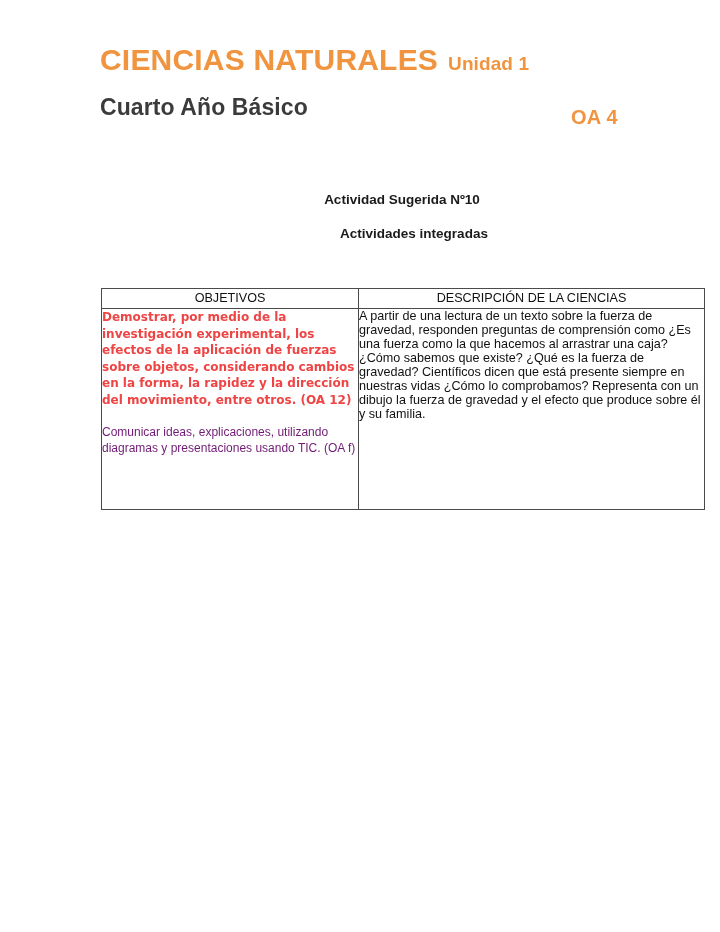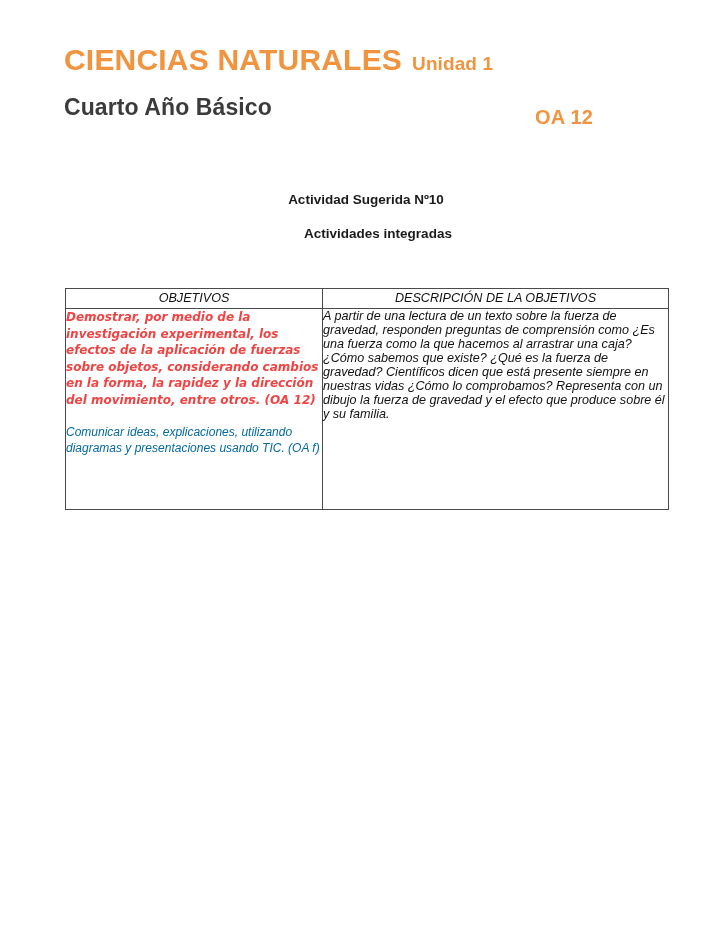--- a/index.html
+++ b/index.html
@@ -14,20 +14,21 @@
     overflow: hidden;
     font-family: "Liberation Sans", sans-serif;
     color: #000000;
     -webkit-font-smoothing: antialiased;
   }
 
   .page {
     position: absolute;
     inset: 0;
     background: #ffffff;
+    margin-left: 36px;
   }
 
   
   .header-block {
     position: absolute;
     left: 64px;
     top: 44px;
     width: 608px;
   }
 
@@ -98,21 +99,20 @@
     left: 65px;
     top: 288px;
     width: 603px;
     border-collapse: collapse;
     table-layout: fixed;
   }
   .act-table td, .act-table th {
     border: 1px solid #4a4a4a;
     padding: 0;
     vertical-align: top;
-    font-style: italic;
   }
   .col-obj { width: 257px; }
   .col-desc { width: 346px; }
 
   .act-table thead th {
     text-align: center;
     font-family: "Liberation Sans", sans-serif;
     font-size: 12.6px;
     font-weight: normal;
     color: #111111;
@@ -135,21 +135,21 @@
     font-weight: bold;
     line-height: 16.6px;
     color: #ef4444;
     margin: 0;
   }
   .obj-secondary {
     font-family: "Liberation Sans", sans-serif;
     font-size: 12px;
     font-weight: normal;
     line-height: 16.2px;
-    color: #0369a1;
+    color: #701a75;
     margin: 15px 0 0 0;
   }
   .desc-text {
     font-family: "Liberation Sans", sans-serif;
     font-size: 12.6px;
     font-weight: normal;
     line-height: 14px;
     color: #111111;
     margin: 0;
   }
@@ -160,36 +160,36 @@
 <div class="page">
 
   <div class="header-block">
     <div class="title-line">
       <span class="title-main">CIENCIAS NATURALES</span>
       <span class="title-unit">Unidad 1</span>
     </div>
     <div class="subtitle-line">
       <span class="subtitle-grade">Cuarto Año Básico</span>
     </div>
-    <span class="subtitle-oa">OA 12</span>
+    <span class="subtitle-oa">OA 4</span>
   </div>
 
   <div class="activity-heading one">Actividad Sugerida Nº10</div>
 
   <div class="activity-heading two">Actividades integradas</div>
 
   <table class="act-table">
     <colgroup>
       <col class="col-obj">
       <col class="col-desc">
     </colgroup>
     <thead>
       <tr>
         <th>OBJETIVOS</th>
-        <th>DESCRIPCIÓN DE LA OBJETIVOS</th>
+        <th>DESCRIPCIÓN DE LA CIENCIAS</th>
       </tr>
     </thead>
     <tbody>
       <tr>
         <td class="cell-objetivos">
           <p class="obj-primary">Demostrar, por medio de la investigación experimental, los efectos de la aplicación de fuerzas sobre objetos, considerando cambios en la forma, la rapidez y la dirección del movimiento, entre otros. (OA 12)</p>
           <p class="obj-secondary">Comunicar ideas, explicaciones, utilizando diagramas y presentaciones usando TIC. (OA f)</p>
         </td>
         <td class="cell-descripcion">
           <p class="desc-text">A partir de una lectura de un texto sobre la fuerza de gravedad, responden preguntas de comprensión como ¿Es una fuerza como la que hacemos al arrastrar una caja? ¿Cómo sabemos que existe? ¿Qué es la fuerza de gravedad? Científicos dicen que está presente siempre en nuestras vidas ¿Cómo lo comprobamos? Representa con un dibujo la fuerza de gravedad y el efecto que produce sobre él y su familia.</p>

